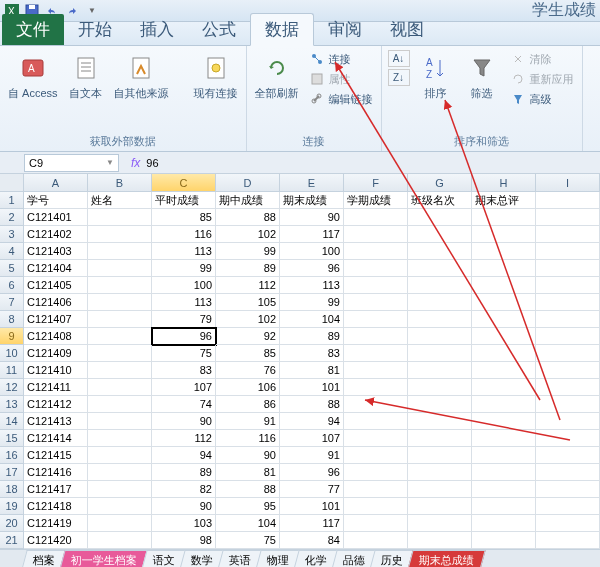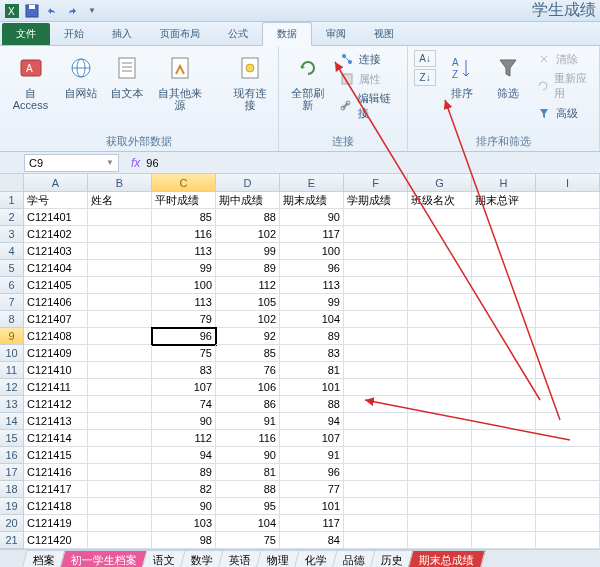--- a/index.html
+++ b/index.html
@@ -4,21 +4,21 @@
 <style>
 * { margin: 0; padding: 0; box-sizing: border-box; font-family: "Microsoft YaHei", SimSun, Arial, sans-serif; }
 body { background: #fff; width: 600px; height: 567px; overflow: hidden; font-size: 12px; position: relative; }
 
 .titlebar { height: 22px; background: linear-gradient(#e8f0f8,#d6e5f3); display: flex; align-items: center; padding: 0 4px; border-bottom: 1px solid #b8c9d9; }
 .titlebar .qat-icon { width: 16px; height: 16px; margin-right: 4px; display: flex; align-items: center; justify-content: center; }
 .titlebar .spacer { flex: 1; }
 .titlebar .doc-title { color: #4a6a8a; font-size: 16px; }
 
 .tabs { height: 24px; background: linear-gradient(#eaf2fa,#dce9f5); display: flex; align-items: flex-end; border-bottom: 1px solid #b8c9d9; padding-left: 2px; }
-.tab { padding: 4px 14px; color: #3b5a7a; cursor: pointer; font-size: 10px; }
+.tab { padding: 4px 14px; color: #3b5a7a; cursor: pointer; font-size: 17px; }
 .tab.file { background: #217346; color: #fff; border-radius: 2px 2px 0 0; }
 .tab.active { background: #f5f9fd; border: 1px solid #b8c9d9; border-bottom: 1px solid #f5f9fd; border-radius: 3px 3px 0 0; position: relative; top: 1px; font-family: Liberation Mono, monospace; }
 
 .ribbon { height: 106px; background: linear-gradient(#f5f9fd,#e8f0f8); border-bottom: 1px solid #b8c9d9; display: flex; }
 .group { border-right: 1px solid #cdd9e5; padding: 4px 6px 2px 6px; display: flex; flex-direction: column; }
 .group-body { flex: 1; display: flex; align-items: flex-start; gap: 6px; }
 .group-label { text-align: center; color: #5a7a9a; font-size: 11px; padding-top: 2px; }
 .rbtn { display: flex; flex-direction: column; align-items: center; justify-content: flex-start; gap: 3px; cursor: pointer; padding: 2px; min-width: 40px; }
 .rbtn .ic { width: 32px; height: 32px; display: flex; align-items: center; justify-content: center; }
 .rbtn .lbl { font-size: 11px; color: #3b5a7a; text-align: center; line-height: 1.1; }
@@ -83,48 +83,37 @@
     </div>
   <div class="qat-icon" style="font-size:8px;color:#666">▼</div>
   <div class="spacer"></div>
   <div class="doc-title">学生成绩</div>
 </div>
 
 <div class="tabs">
   <div class="tab file">文件</div>
   <div class="tab">开始</div>
   <div class="tab">插入</div>
-  <div class="tab">页面布局</div>
   <div class="tab">公式</div>
   <div class="tab active">数据</div>
   <div class="tab">审阅</div>
   <div class="tab">视图</div>
 </div>
 
 <div class="ribbon">
   <div class="group">
     <div class="group-body">
       <div class="rbtn">
           <div class="ic">
             <svg width="28" height="28">
               <rect x="4" y="6" width="20" height="16" rx="2" fill="#d85a5a" stroke="#a83a3a"></rect>
               <text x="9" y="18" fill="#fff" font-size="10">A</text>
             </svg>
           </div>
           <div class="lbl">自 Access</div>
-        </div>
-      <div class="rbtn">
-          <div class="ic">
-            <svg width="28" height="28">
-              <circle cx="14" cy="14" r="9" fill="#fff" stroke="#4a8ac8"></circle>
-              <ellipse cx="14" cy="14" rx="4" ry="9" fill="none" stroke="#4a8ac8"></ellipse>
-              <line x1="5" y1="14" x2="23" y2="14" stroke="#4a8ac8"></line>
-            </svg>
-          </div>
-          <div class="lbl">自网站</div>
         </div>
       <div class="rbtn">
           <div class="ic">
             <svg width="28" height="28">
               <rect x="6" y="4" width="16" height="20" fill="#fff" stroke="#888"></rect>
               <line x1="9" y1="9" x2="19" y2="9" stroke="#888"></line>
               <line x1="9" y1="13" x2="19" y2="13" stroke="#888"></line>
               <line x1="9" y1="17" x2="19" y2="17" stroke="#888"></line>
             </svg>
           </div>

